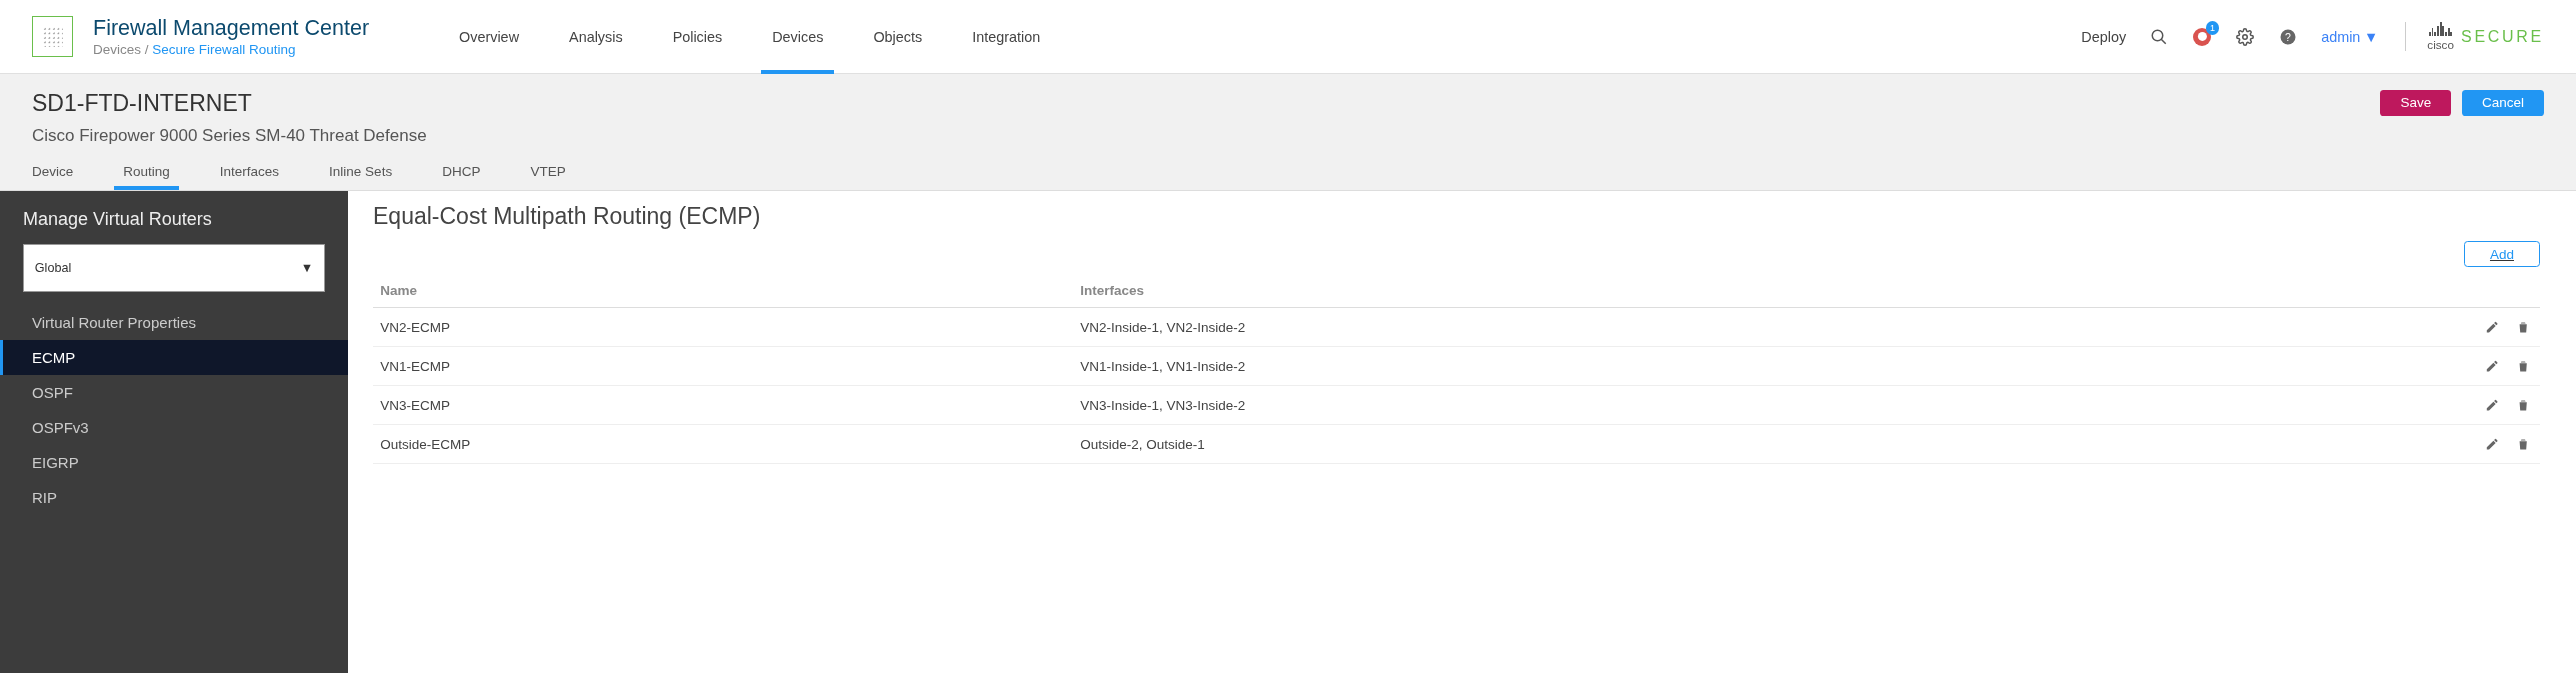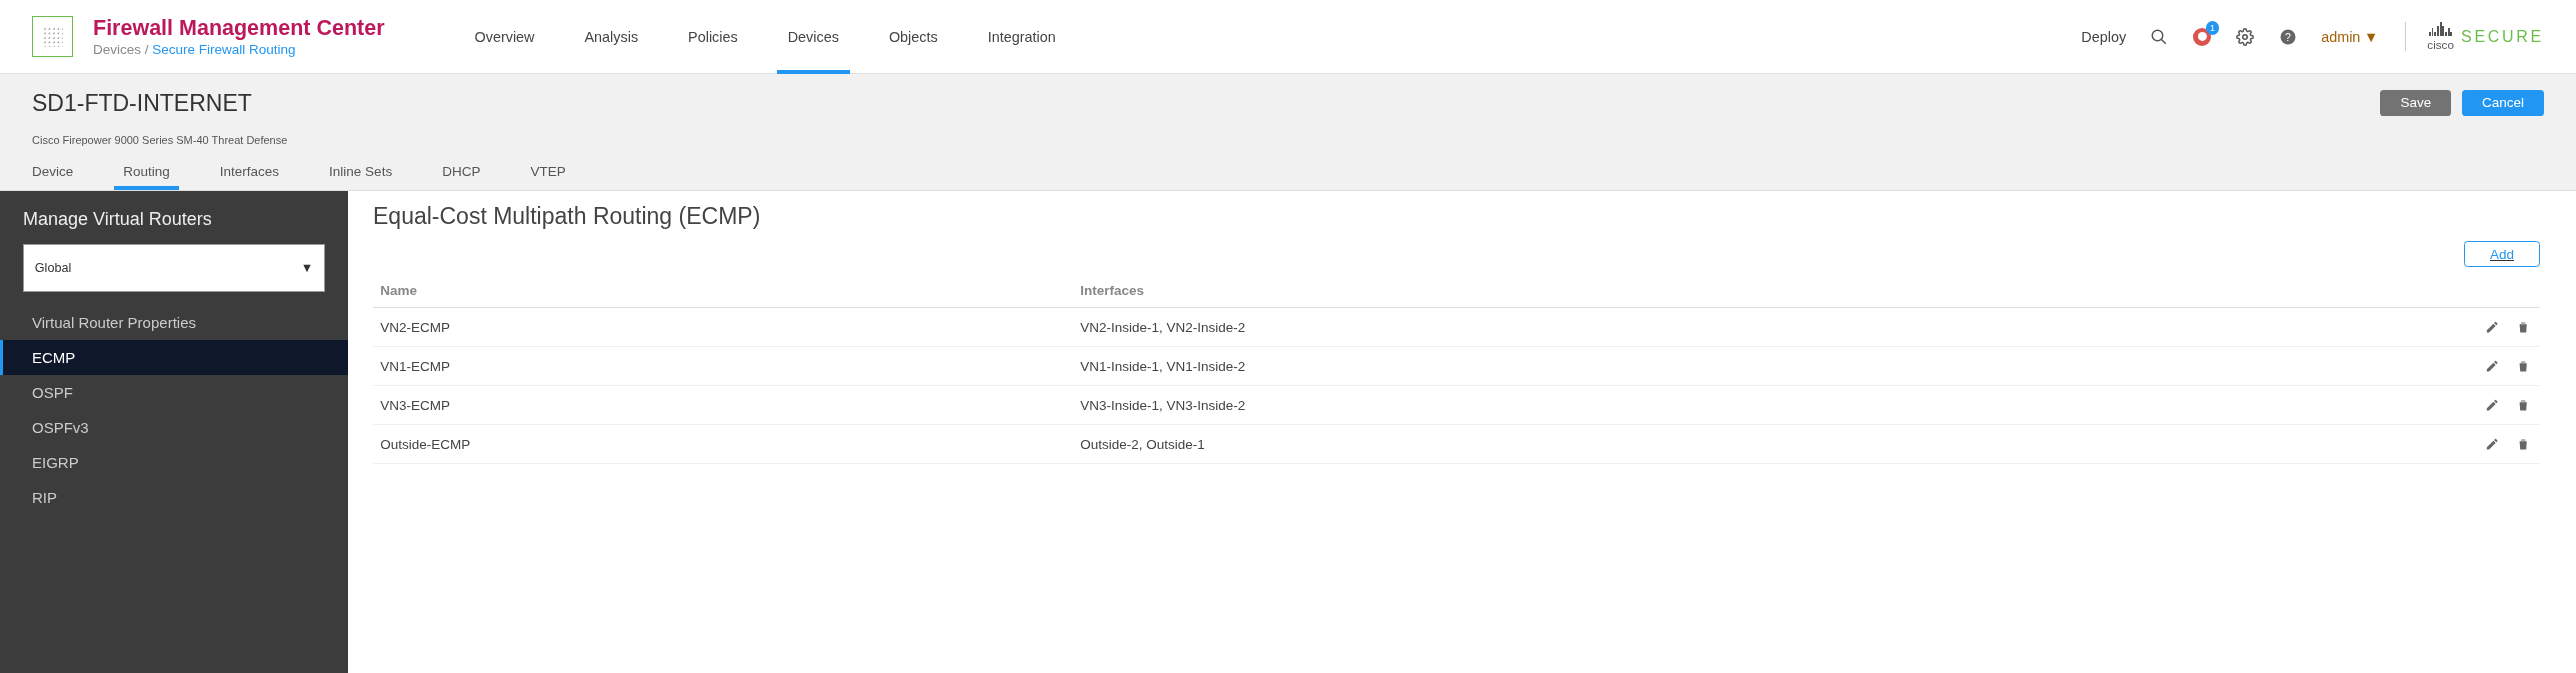--- a/index.html
+++ b/index.html
@@ -3,45 +3,45 @@
   <meta charset="utf-8">
   <style>
     * { margin: 0; padding: 0; box-sizing: border-box; font-family: -apple-system, BlinkMacSystemFont, "Segoe UI", Arial, sans-serif; }
     body { background: #fff; color: #333; font-size: 12.6px; width: 2576px; }
 
     
     .topbar { display: flex; align-items: center; height: 74px; border-bottom: 0.9px solid #e0e0e0; padding: 0 32px; }
     .logo-box { width: 41px; height: 41px; border: 1.8px solid #6abf4b; display: flex; align-items: center; justify-content: center; margin-right: 20px; }
     .logo-dots { width: 20px; height: 20px; background-image: radial-gradient(#999 0.9px, transparent 0.9px); background-size: 4.5px 4.5px; }
     .brand { margin-right: 90px; }
-    .brand-title { font-size: 21.5px; color: #be185d; font-weight: 700; }
+    .brand-title { font-size: 21.5px; color: #0c4a6e; font-weight: 400; }
     .breadcrumb { font-size: 13.5px; color: #888; margin-top: 1.8px; }
     .breadcrumb a { color: #2196F3; text-decoration: none; }
     .topnav { display: flex; gap: 50px; height: 100%; align-items: center; }
     .topnav-item { color: #444; font-size: 14.4px; cursor: pointer; display: flex; align-items: center; height: 100%; position: relative; }
     .topnav-item.active::after { content: ""; position: absolute; bottom: -0.9px; left: -10.8px; right: -10.8px; height: 3.6px; background: #2196F3; }
     .topbar-right { margin-left: auto; display: flex; align-items: center; gap: 23px; }
     .icon-btn { width: 20px; height: 20px; display: flex; align-items: center; justify-content: center; cursor: pointer; color: #555; }
     .deploy-link { color: #444; font-size: 14.4px; cursor: pointer; }
-    .admin-link { color: #a16207; font-size: 14.4px; cursor: pointer; display: flex; align-items: center; gap: 3.6px; }
+    .admin-link { color: #3b82f6; font-size: 14.4px; cursor: pointer; display: flex; align-items: center; gap: 3.6px; }
     .secure-brand { display: flex; align-items: center; gap: 7.2px; border-left: 0.9px solid #ccc; padding-left: 21.5px; margin-left: 3.6px; }
     .secure-word { color: #6abf4b; letter-spacing: 2.7px; font-size: 16px; font-weight: 500; }
     .cisco-word { font-size: 11.7px; color: #555; }
     .notif-wrap { position: relative; }
     .notif-badge { position: absolute; top: -5.4px; right: -7.2px; background: #2196F3; color: #fff; border-radius: 50%; width: 13.5px; height: 13.5px; font-size: 9px; display: flex; align-items: center; justify-content: center; }
     .notif-circle { width: 18px; height: 18px; border-radius: 50%; background: #d9534f; display: flex; align-items: center; justify-content: center; }
 
     
     .subheader { background: #f1f1f1; padding: 16px 32px 0 32px; border-bottom: 0.9px solid #ddd; }
     .subheader-row1 { display: flex; align-items: flex-start; }
     .device-title { font-size: 23px; color: #333; font-weight: 400; }
-    .device-sub { color: #555; font-size: 11px; margin-top: 17px; }
+    .device-sub { color: #555; font-size: 17px; margin-top: 9px; }
     .subheader-buttons { margin-left: auto; display: flex; gap: 10.8px; }
     .btn { padding: 5.4px 20px; font-size: 13.5px; border-radius: 3.6px; border: none; cursor: pointer; }
-    .btn-save { background: #737373; color: #fff; }
+    .btn-save { background: #be185d; color: #fff; }
     .btn-cancel { background: #2196F3; color: #fff; }
     .subtabs { display: flex; gap: 50px; margin-top: 18px; }
     .subtab { padding-bottom: 10.8px; color: #555; font-size: 13.5px; cursor: pointer; position: relative; }
     .subtab.active::after { content: ""; position: absolute; bottom: 0; left: -9px; right: -9px; height: 3.6px; background: #2196F3; }
 
     
     .main { display: flex; min-height: 503px; }
     .sidebar { width: 348px; background: #3c3c3c; color: #ddd; padding-top: 12.6px; }
     .sidebar-heading { font-size: 18px; padding: 5.4px 23px 14.4px 23px; color: #eee; font-weight: 400; }
     .vr-select { margin: 0 23px 12.6px 23px; background: #fff; color: #333; border: 0.9px solid #999; height: 48px; display: flex; align-items: center; justify-content: space-between; padding: 0 10.8px; cursor: pointer; font-size: 12.6px; }

